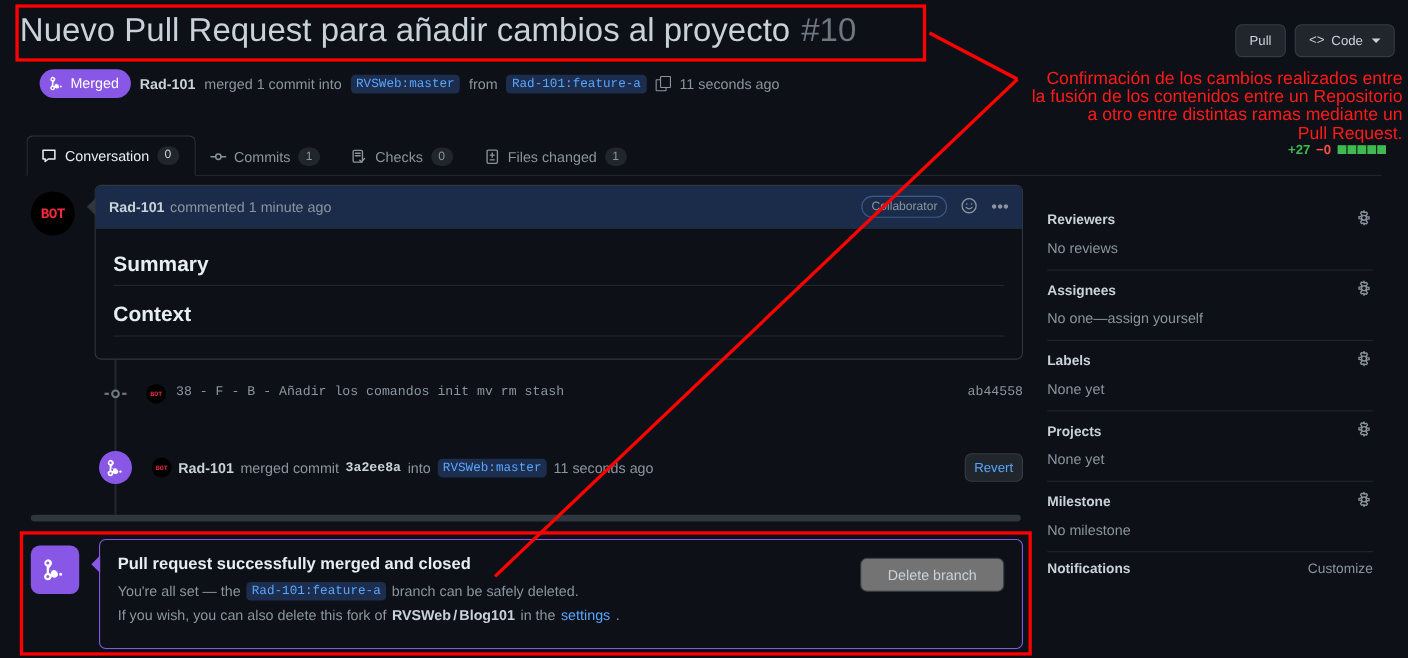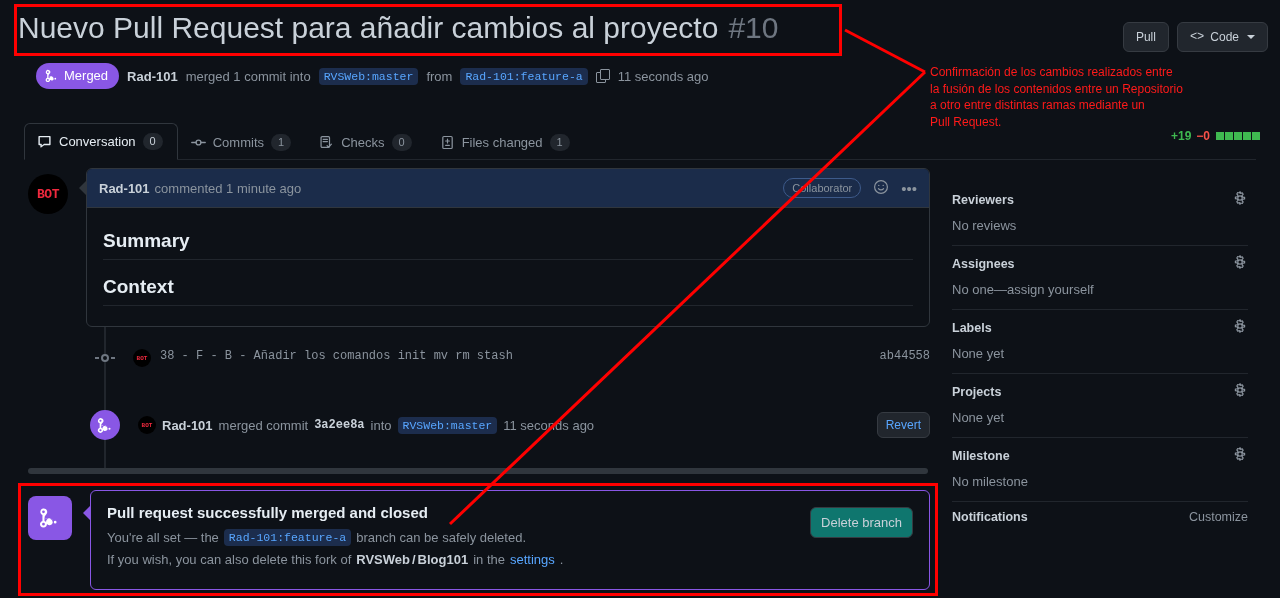--- a/index.html
+++ b/index.html
@@ -207,23 +207,23 @@
     padding: 13px 16px 16px 16px; position: relative; background: #0d1117;
   }
   .success-box::before {
     content: ""; position: absolute; left: -8px; top: 14px;
     width: 0; height: 0; border-top: 8px solid transparent;
     border-bottom: 8px solid transparent; border-right: 8px solid #8957e5;
   }
   .success-title { font-size: 15px; font-weight: bold; color: #e6edf3; margin-bottom: 8px; }
   .success-line { font-size: 13px; color: #8b949e; margin-bottom: 6px; display: flex; align-items: center; gap: 5px; flex-wrap: wrap; }
   .del-btn {
-    position: absolute; right: 16px; top: 16px; background: #0f766e;
+    position: absolute; right: 16px; top: 16px; background: #737373;
     border: 1px solid #363b42; border-radius: 6px; color: #c9d1d9;
-    font-size: 13px; padding: 7px 10px; cursor: pointer;
+    font-size: 13px; padding: 7px 24px; cursor: pointer;
     font-family: "Liberation Sans", sans-serif;
   }
   .lnk { color: #58a6ff; text-decoration: none; cursor: pointer; }
 
   
   .sidebar { position: absolute; left: 952px; top: 182px; width: 296px; }
   .side-sec { padding: 8px 0 12px 0; border-bottom: 1px solid #21262d; }
   .side-sec:last-child { border-bottom: none; }
   .side-head {
     display: flex; align-items: center; font-size: 12.5px; font-weight: bold; color: #c9d1d9;
@@ -234,22 +234,22 @@
   .customize { font-size: 12.5px; color: #8b949e; font-weight: normal; cursor: pointer; }
 
   
   .anno-box {
     position: absolute; border: 3px solid #ff0000; pointer-events: none;
   }
   .anno-title-box { left: 14px; top: 4px; width: 828px; height: 52px; }
   .anno-success-box { left: 18px; top: 483px; width: 920px; height: 113px; }
   .anno-text {
     position: absolute; left: 930px; top: 64px; width: 345px;
-    color: #ff1a1a; font-size: 12px; line-height: 16.5px;
-    font-family: "Liberation Sans", sans-serif; white-space: pre-line;
+    color: #ff1a1a; font-size: 16px; line-height: 16.5px;
+    font-family: "Liberation Sans", sans-serif; white-space: pre-line; text-align: right;
   }
   .anno-svg { position: absolute; left: 0; top: 0; width: 1280px; height: 598px; pointer-events: none; }
 </style>
 </head>
 <body>
 
 <div class="page">
 
   <div class="header">
     <div class="title-row">
@@ -311,21 +311,21 @@
       <svg class="tabicon" viewBox="0 0 16 16" fill="none" stroke="#8b949e" stroke-width="1.3">
         <rect x="3" y="1.6" width="10" height="12.8" rx="1.2"></rect>
         <path d="M8 4.4v4M6 6.4h4M6 11h4" stroke-linecap="round"></path>
       </svg>
       <span>Files changed</span>
       <span class="count">1</span>
     </div>
   </div>
 
   <div class="diffstat">
-    <span class="plus">+19</span>
+    <span class="plus">+27</span>
     <span class="minus">−0</span>
     <span>
       <i class="sq"></i><i class="sq"></i><i class="sq"></i><i class="sq"></i><i class="sq"></i>
     </span>
   </div>
 
   <div class="main">
     <div class="timeline">
       <div class="tl-line"></div>
 

